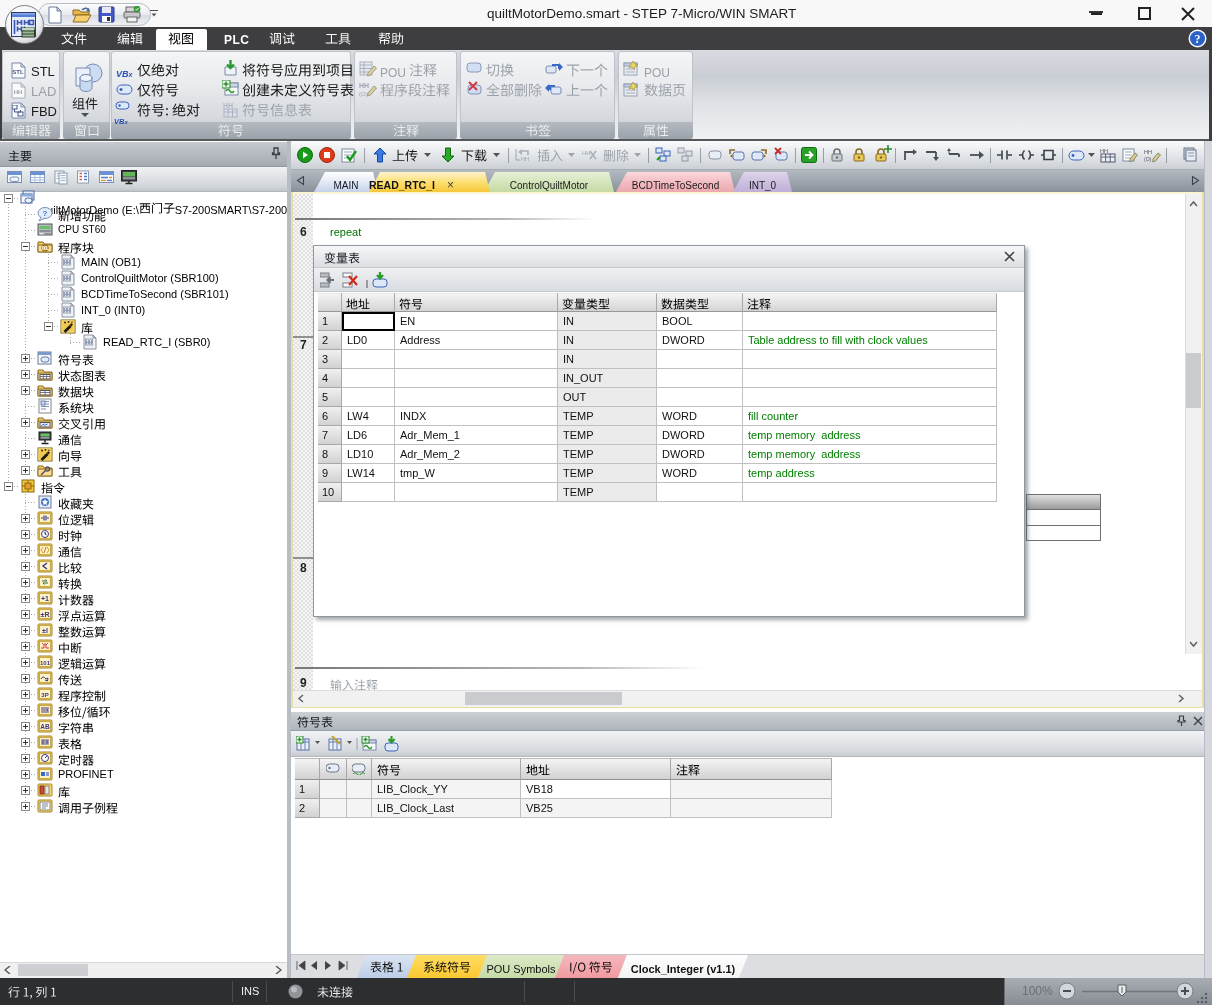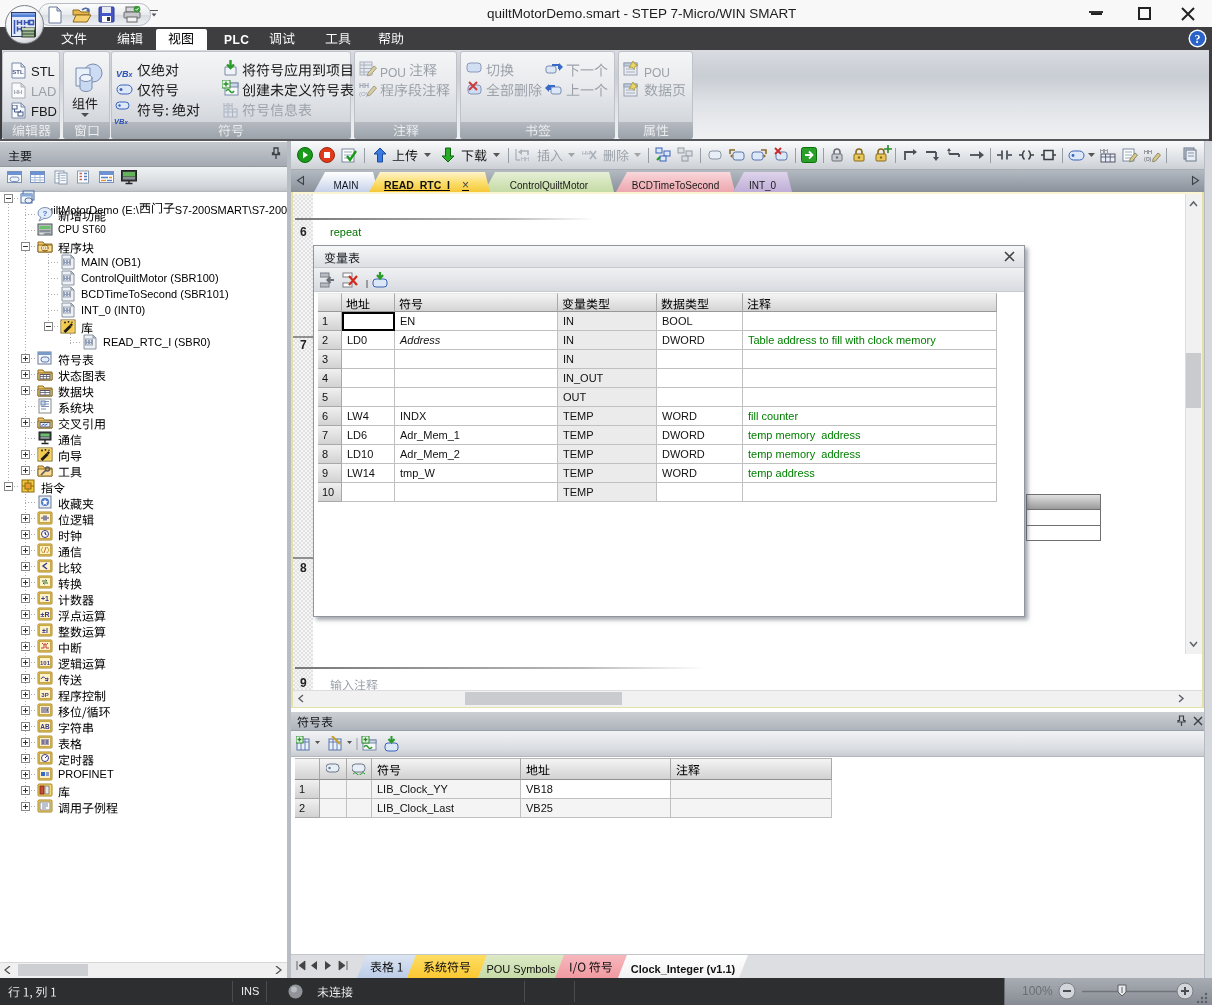--- a/index.html
+++ b/index.html
@@ -1191,21 +1191,21 @@
   </svg>
 <div style="position:absolute;left:314px;top:172px;width:64px;height:20px;background:linear-gradient(#ffffff,#e4eaf4 50%,#c6d2ea);clip-path:polygon(11px 0,calc(100% - 5px) 0,100% 100%,0 100%);z-index:1;"></div>
 <div style="position:absolute;left:314px;top:175px;z-index:2;width:64px;text-align:center;"><span style="font-size:10px;color:#101828">MAIN</span></div>
 <div style="position:absolute;left:484px;top:172px;width:130px;height:20px;background:linear-gradient(#e6efd8,#d5e5bc 50%,#c5dba6);clip-path:polygon(11px 0,calc(100% - 5px) 0,100% 100%,0 100%);z-index:1;"></div>
 <div style="position:absolute;left:484px;top:175px;z-index:2;width:130px;text-align:center;"><span style="font-size:10px;color:#1a1a1a">ControlQuiltMotor</span></div>
 <div style="position:absolute;left:616px;top:172px;width:119px;height:20px;background:linear-gradient(#fad8dc,#f3bdc3 50%,#eca8b0);clip-path:polygon(11px 0,calc(100% - 5px) 0,100% 100%,0 100%);z-index:1;"></div>
 <div style="position:absolute;left:616px;top:175px;z-index:2;width:119px;text-align:center;"><span style="font-size:10px;color:#1a1a1a">BCDTimeToSecond</span></div>
 <div style="position:absolute;left:733px;top:172px;width:59px;height:20px;background:linear-gradient(#ded5ec,#cdc0e0 50%,#c0aed8);clip-path:polygon(11px 0,calc(100% - 5px) 0,100% 100%,0 100%);z-index:1;"></div>
 <div style="position:absolute;left:733px;top:175px;z-index:2;width:59px;text-align:center;"><span style="font-size:10px;color:#1a1a1a">INT_0</span></div>
 <div style="position:absolute;left:369px;top:172px;width:121px;height:20px;background:linear-gradient(#fff3cd,#fbdd6a 55%,#f6c83a);clip-path:polygon(11px 0,calc(100% - 5px) 0,100% 100%,0 100%);z-index:5;"></div>
-<div style="position:absolute;left:348px;top:175px;z-index:6;width:121px;text-align:right;text-decoration:underline;"><span style="font-size:10.5px;font-weight:bold;color:#111">READ_RTC_I</span><span style="font-size:12px;color:#444;margin-left:12px">×</span></div>
+<div style="position:absolute;left:369px;top:175px;z-index:6;width:121px;text-align:left;"><span style="font-size:10.5px;font-weight:bold;color:#111">READ_RTC_I</span><span style="font-size:12px;color:#444;margin-left:12px">×</span></div>
 <div style="position:absolute;left:291px;top:192px;width:913px;height:516px;background:#fffef8;border:2px solid #e4e0a8;"></div>
 <div style="position:absolute;left:293px;top:192px;width:909px;height:2px;background:#fbf5d2;"></div>
 <div style="position:absolute;left:293px;top:194px;width:909px;height:512px;background:#fff;"></div>
 <div style="position:absolute;left:293px;top:194px;width:20px;height:512px;background-image:conic-gradient(#e2e2e2 25%,#f6f6f6 0 50%,#e2e2e2 0 75%,#f6f6f6 0);background-size:4px 4px;"></div>
 <div style="position:absolute;left:295px;top:218px;width:300px;height:2px;background:linear-gradient(90deg,#787878,#b8b8b8 70%,transparent)"></div>
 <div style="position:absolute;left:295px;top:667px;width:410px;height:2px;background:linear-gradient(90deg,#787878,#b8b8b8 70%,transparent)"></div>
 <div style="position:absolute;left:293px;top:336px;width:20px;height:2px;background:#909090;"></div>
 <div style="position:absolute;left:293px;top:557px;width:20px;height:2px;background:#909090;"></div>
 <div style="position:absolute;left:300px;top:225px;font-size:12px;font-weight:bold;color:#222;">6</div>
 <div style="position:absolute;left:300px;top:338px;font-size:12px;font-weight:bold;color:#222;">7</div>
@@ -1319,27 +1319,27 @@
 <div style="position:absolute;left:558px;top:312px;width:99px;height:19px;z-index:21;background:#ebebeb;border-right:1px solid #c0c0c0;border-bottom:1px solid #c0c0c0;"></div>
 <div style="position:absolute;left:563px;top:315px;z-index:21;font-size:11px;color:#111;white-space:nowrap;">IN</div>
 <div style="position:absolute;left:657px;top:312px;width:86px;height:19px;z-index:21;background:#fff;border-right:1px solid #c0c0c0;border-bottom:1px solid #c0c0c0;"></div>
 <div style="position:absolute;left:662px;top:315px;z-index:21;font-size:11px;color:#111;white-space:nowrap;">BOOL</div>
 <div style="position:absolute;left:743px;top:312px;width:254px;height:19px;z-index:21;background:#fff;border-right:1px solid #c0c0c0;border-bottom:1px solid #c0c0c0;"></div>
 <div style="position:absolute;left:318px;top:331px;width:24px;height:19px;z-index:21;background:linear-gradient(#f0f0f0,#d2d2d2);border-right:1px solid #a8a8a8;border-bottom:1px solid #a8a8a8;"></div>
 <div style="position:absolute;left:322px;top:334px;z-index:21;font-size:11px;color:#111;">2</div>
 <div style="position:absolute;left:342px;top:331px;width:53px;height:19px;z-index:21;background:#fff;border-right:1px solid #c0c0c0;border-bottom:1px solid #c0c0c0;"></div>
 <div style="position:absolute;left:347px;top:334px;z-index:21;font-size:11px;color:#111;white-space:nowrap;">LD0</div>
 <div style="position:absolute;left:395px;top:331px;width:163px;height:19px;z-index:21;background:#fff;border-right:1px solid #c0c0c0;border-bottom:1px solid #c0c0c0;"></div>
-<div style="position:absolute;left:400px;top:334px;z-index:21;font-size:11px;color:#111;white-space:nowrap;font-style:italic;">Address</div>
+<div style="position:absolute;left:400px;top:334px;z-index:21;font-size:11px;color:#111;white-space:nowrap;">Address</div>
 <div style="position:absolute;left:558px;top:331px;width:99px;height:19px;z-index:21;background:#ebebeb;border-right:1px solid #c0c0c0;border-bottom:1px solid #c0c0c0;"></div>
 <div style="position:absolute;left:563px;top:334px;z-index:21;font-size:11px;color:#111;white-space:nowrap;">IN</div>
 <div style="position:absolute;left:657px;top:331px;width:86px;height:19px;z-index:21;background:#fff;border-right:1px solid #c0c0c0;border-bottom:1px solid #c0c0c0;"></div>
 <div style="position:absolute;left:662px;top:334px;z-index:21;font-size:11px;color:#111;white-space:nowrap;">DWORD</div>
 <div style="position:absolute;left:743px;top:331px;width:254px;height:19px;z-index:21;background:#fff;border-right:1px solid #c0c0c0;border-bottom:1px solid #c0c0c0;"></div>
-<div style="position:absolute;left:748px;top:334px;z-index:21;font-size:11px;color:#008000;white-space:nowrap;">Table address to fill with clock memory</div>
+<div style="position:absolute;left:748px;top:334px;z-index:21;font-size:11px;color:#008000;white-space:nowrap;">Table address to fill with clock values</div>
 <div style="position:absolute;left:318px;top:350px;width:24px;height:19px;z-index:21;background:linear-gradient(#f0f0f0,#d2d2d2);border-right:1px solid #a8a8a8;border-bottom:1px solid #a8a8a8;"></div>
 <div style="position:absolute;left:322px;top:353px;z-index:21;font-size:11px;color:#111;">3</div>
 <div style="position:absolute;left:342px;top:350px;width:53px;height:19px;z-index:21;background:#fff;border-right:1px solid #c0c0c0;border-bottom:1px solid #c0c0c0;"></div>
 <div style="position:absolute;left:395px;top:350px;width:163px;height:19px;z-index:21;background:#fff;border-right:1px solid #c0c0c0;border-bottom:1px solid #c0c0c0;"></div>
 <div style="position:absolute;left:558px;top:350px;width:99px;height:19px;z-index:21;background:#ebebeb;border-right:1px solid #c0c0c0;border-bottom:1px solid #c0c0c0;"></div>
 <div style="position:absolute;left:563px;top:353px;z-index:21;font-size:11px;color:#111;white-space:nowrap;">IN</div>
 <div style="position:absolute;left:657px;top:350px;width:86px;height:19px;z-index:21;background:#fff;border-right:1px solid #c0c0c0;border-bottom:1px solid #c0c0c0;"></div>
 <div style="position:absolute;left:743px;top:350px;width:254px;height:19px;z-index:21;background:#fff;border-right:1px solid #c0c0c0;border-bottom:1px solid #c0c0c0;"></div>
 <div style="position:absolute;left:318px;top:369px;width:24px;height:19px;z-index:21;background:linear-gradient(#f0f0f0,#d2d2d2);border-right:1px solid #a8a8a8;border-bottom:1px solid #a8a8a8;"></div>
 <div style="position:absolute;left:322px;top:372px;z-index:21;font-size:11px;color:#111;">4</div>

